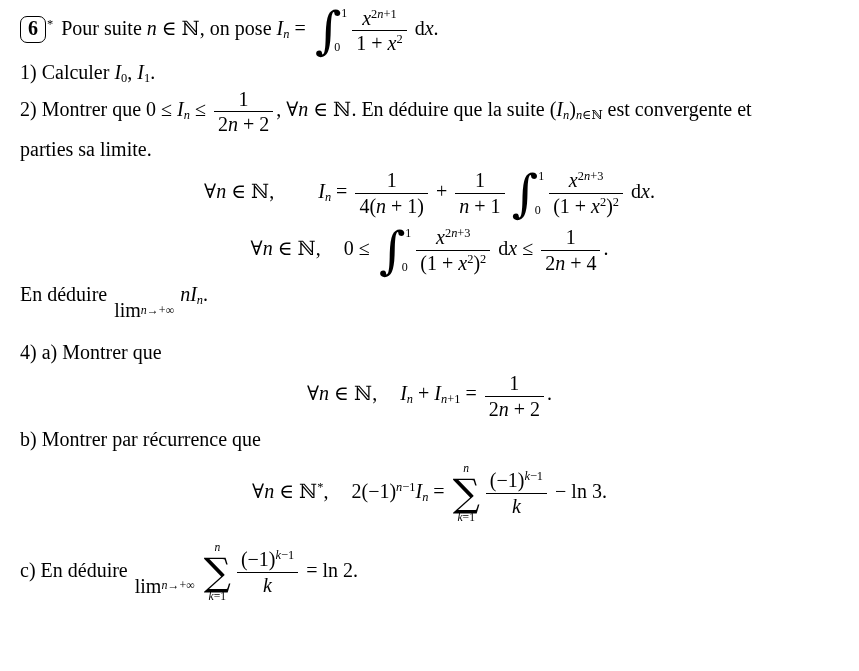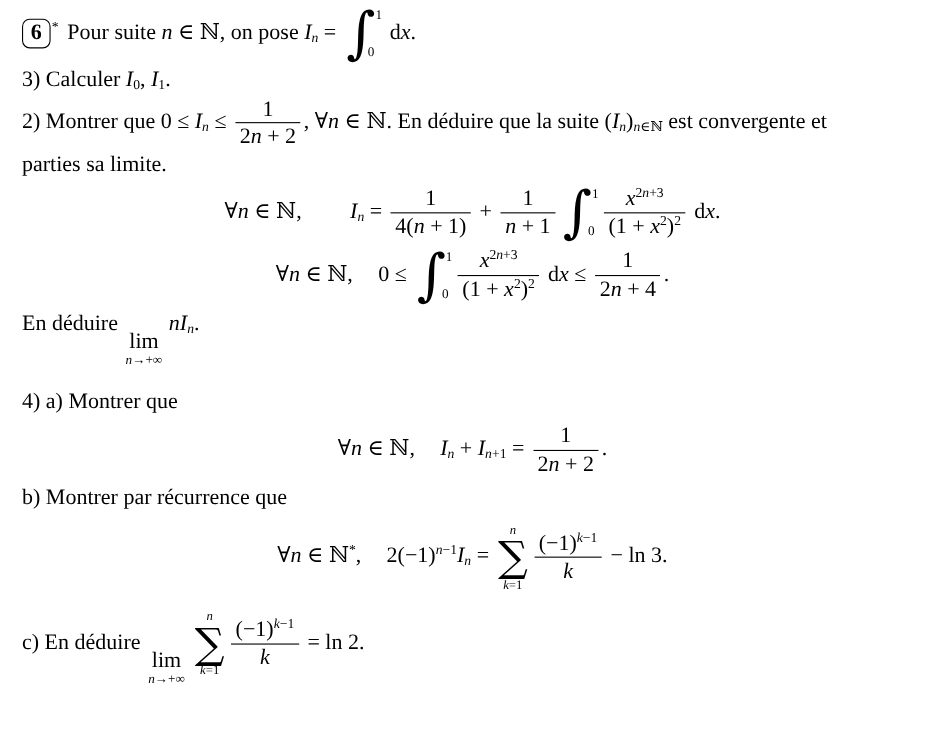--- a/index.html
+++ b/index.html
@@ -29,43 +29,43 @@
   .fn,.fd{display:block;line-height:1.12;padding:1px 4px;}
   .fd{border-top:1.3px solid #000;}
   .int{display:inline-flex;vertical-align:middle;align-items:stretch;margin:0 2px 0 4px;}
   .isign{font-size:2.55em;line-height:1;font-family:"DejaVu Serif","DejaVu Sans",serif;}
   .ilims{display:inline-flex;flex-direction:column;justify-content:space-between;font-size:0.6em;line-height:1;padding:2px 0 3px;}
   .itop{display:block;}
   .ibot{display:block;margin-left:-7px;}
   .sum{display:inline-flex;flex-direction:column;align-items:center;vertical-align:middle;line-height:1;margin:0 3px;}
   .stop,.sbot{font-size:0.58em;line-height:1.15;}
   .ssign{font-size:1.9em;line-height:0.95;font-family:"DejaVu Serif","DejaVu Sans",serif;}
-  .limw{display:inline-flex;flex-direction:column;align-items:center;vertical-align:-0.82em;line-height:1.1;margin:0 6px 0 2px;}
+  .limw{display:inline-flex;flex-direction:row;align-items:center;vertical-align:-0.82em;line-height:1.1;margin:0 6px 0 2px;}
   .limsub{font-size:0.6em;}
   .badge{display:inline-block;border:1.5px solid #000;border-radius:7px;padding:0 7px 2px;font-weight:bold;line-height:23px;}
   .star{margin-left:1px;}
   .lead{margin-left:8px;}
   .qs1{display:inline-block;width:1.15em;}
   .qs2{display:inline-block;width:2.2em;}
   .dg{margin-left:5px;}
 </style>
 </head>
 <body>
 
 <div class="page">
 
   <div class="line hdr"><span class="badge rm">6</span><sup class="star rm">*</sup><span class="rm lead">Pour suite </span><span class="it">n</span><span class="rm"> ∈ </span><span class="bb">ℕ</span><span class="rm">, on pose </span><span class="it">I</span><sub class="it">n</sub><span class="rm"> = </span><span class="int">
         <span class="isign">∫</span>
         <span class="ilims">
           <span class="itop rm">1</span>
           <span class="ibot rm">0</span>
         </span>
-      </span><span class="rm dg">d</span><span class="it">x</span><span class="rm">.</span></div>
+      </span><span class="frac"><span class="fn"><span class="it">x</span><sup><span class="rm">2</span><span class="it">n</span><span class="rm">+1</span></sup></span><span class="fd"><span class="rm">1 + </span><span class="it">x</span><sup class="rm">2</sup></span></span><span class="rm dg">d</span><span class="it">x</span><span class="rm">.</span></div>
 
-  <div class="line m-q1"><span class="rm">3) Calculer </span><span class="it">I</span><sub class="rm">0</sub><span class="rm">, </span><span class="it">I</span><sub class="rm">1</sub><span class="rm">.</span></div>
+  <div class="line m-q1"><span class="rm">1) Calculer </span><span class="it">I</span><sub class="rm">0</sub><span class="rm">, </span><span class="it">I</span><sub class="rm">1</sub><span class="rm">.</span></div>
 
   <div class="line m-q2"><span class="rm">2) Montrer que 0 ≤ </span><span class="it">I</span><sub class="it">n</sub><span class="rm"> ≤ </span><span class="frac"><span class="fn rm">1</span><span class="fd"><span class="rm">2</span><span class="it">n</span><span class="rm"> + 2</span></span></span><span class="rm">, </span><span class="rm">∀</span><span class="it">n</span><span class="rm"> ∈ </span><span class="bb">ℕ</span><span class="rm">. En déduire que la suite </span><span class="rm">(</span><span class="it">I</span><sub class="it">n</sub><span class="rm">)</span><sub><span class="it">n</span><span class="rm">∈</span><span class="bb">ℕ</span></sub><span class="rm"> est convergente et</span></div>
   <div class="line"><span class="rm">parties sa limite.</span></div>
 
 
   <div class="disp"><span class="rm">∀</span><span class="it">n</span><span class="rm"> ∈ </span><span class="bb">ℕ</span><span class="rm">,</span><span class="qs2"></span><span class="it">I</span><sub class="it">n</sub><span class="rm"> = </span><span class="frac"><span class="fn rm">1</span><span class="fd"><span class="rm">4(</span><span class="it">n</span><span class="rm"> + 1)</span></span></span><span class="rm"> + </span><span class="frac"><span class="fn rm">1</span><span class="fd"><span class="it">n</span><span class="rm"> + 1</span></span></span><span class="int">
         <span class="isign">∫</span>
         <span class="ilims">
           <span class="itop rm">1</span>
           <span class="ibot rm">0</span>

